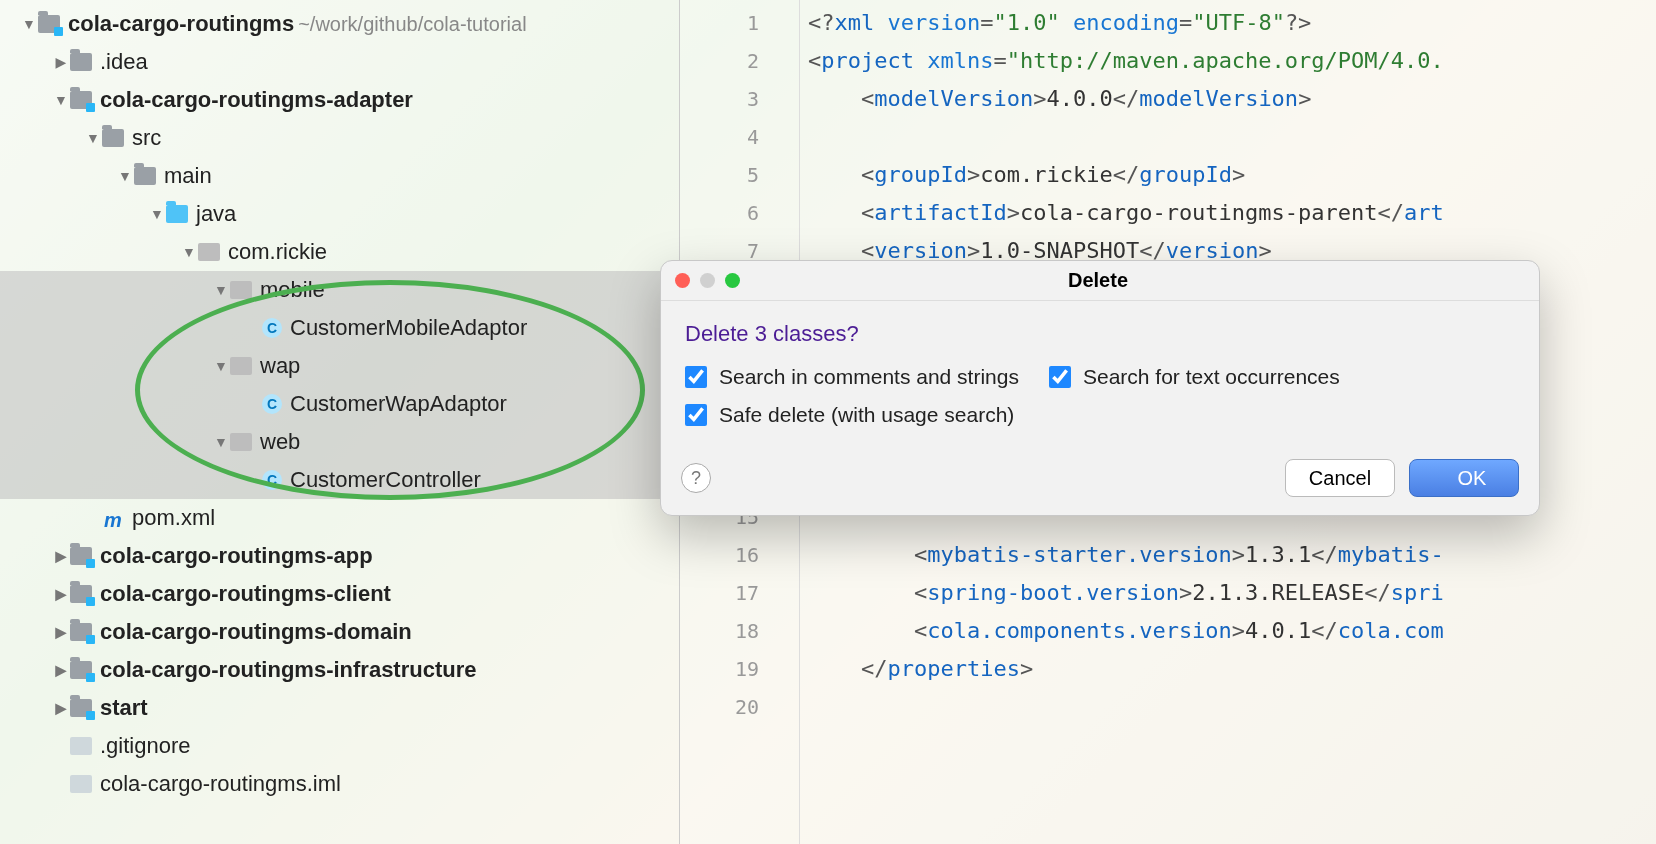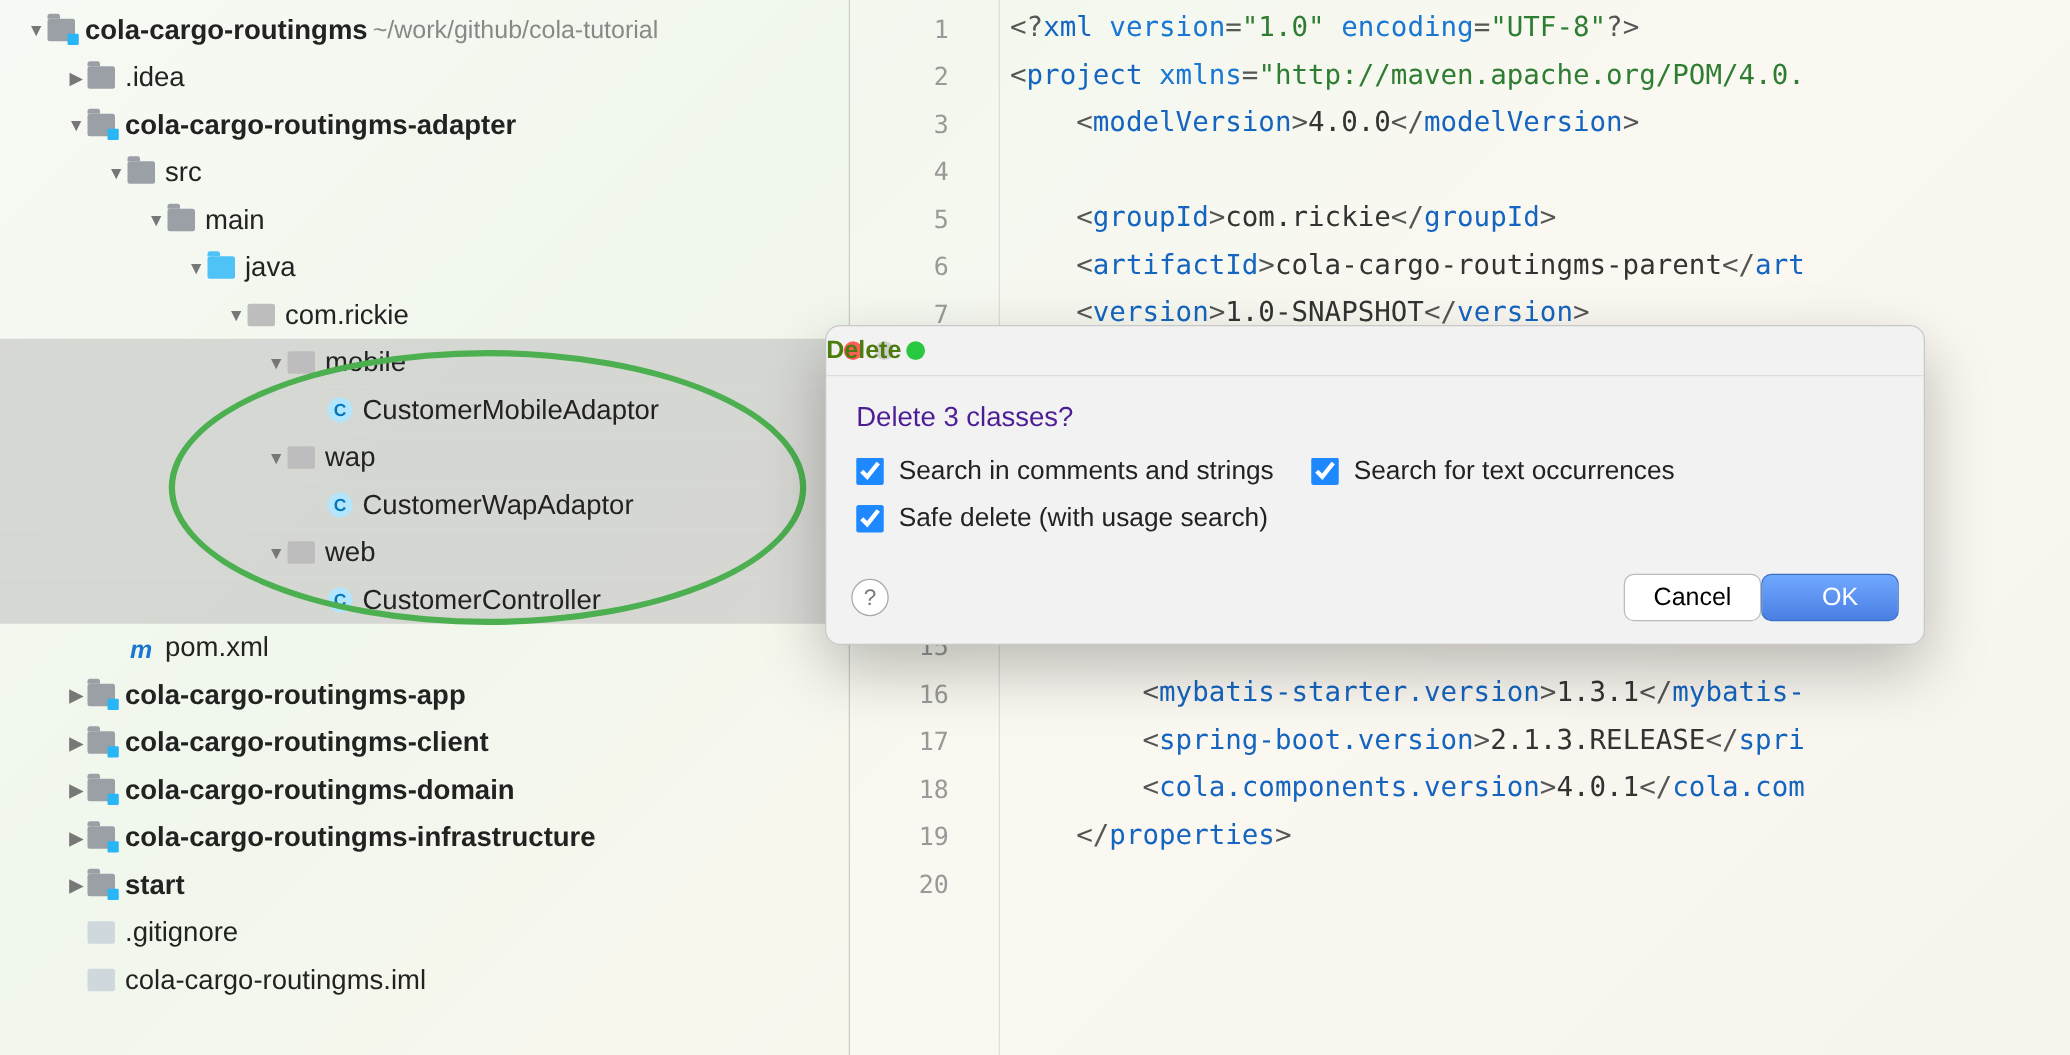--- a/index.html
+++ b/index.html
@@ -125,24 +125,24 @@
   gap: 10px;
   margin-left: 14px;
 }
 .dot { width: 15px; height: 15px; border-radius: 50%; }
 .dot.red { background: #ff5f57; }
 .dot.grey { background: #d0d0d0; }
 .dot.green { background: #28c840; }
 .dlg-title-text {
   position: absolute;
   left: 0; right: 4px;
-  text-align: left;
+  text-align: center;
   font-size: 20px;
   font-weight: 600;
-  color: #4d7c0f;
+  color: #000000;
   pointer-events: none;
 }
 .dlg-body { padding: 20px 24px 8px 24px; }
 .dlg-msg { font-size: 22px; color: #4c1d95; margin-bottom: 18px; }
 .chk-row { display: flex; align-items: center; gap: 30px; margin-bottom: 14px; }
 .chk {
   display: inline-flex; align-items: center; font-size: 21px; color: #222;
 }
 .chk input {
   width: 22px; height: 22px; margin-right: 12px;
@@ -160,20 +160,21 @@
   background: #fff;
 }
 .spacer { flex: 1; }
 .btn {
   min-width: 110px;
   height: 38px;
   border-radius: 8px;
   border: 1px solid #bbb;
   background: #fff;
   font-size: 20px;
+  margin-left: 14px;
   cursor: pointer;
 }
 .btn.primary {
   background: linear-gradient(#6fa8ff, #4a7fe3);
   border: 1px solid #3b6fc7;
   color: #fff;
   padding-left: 16px;
 }
 .circle-annot {
   position: absolute;

